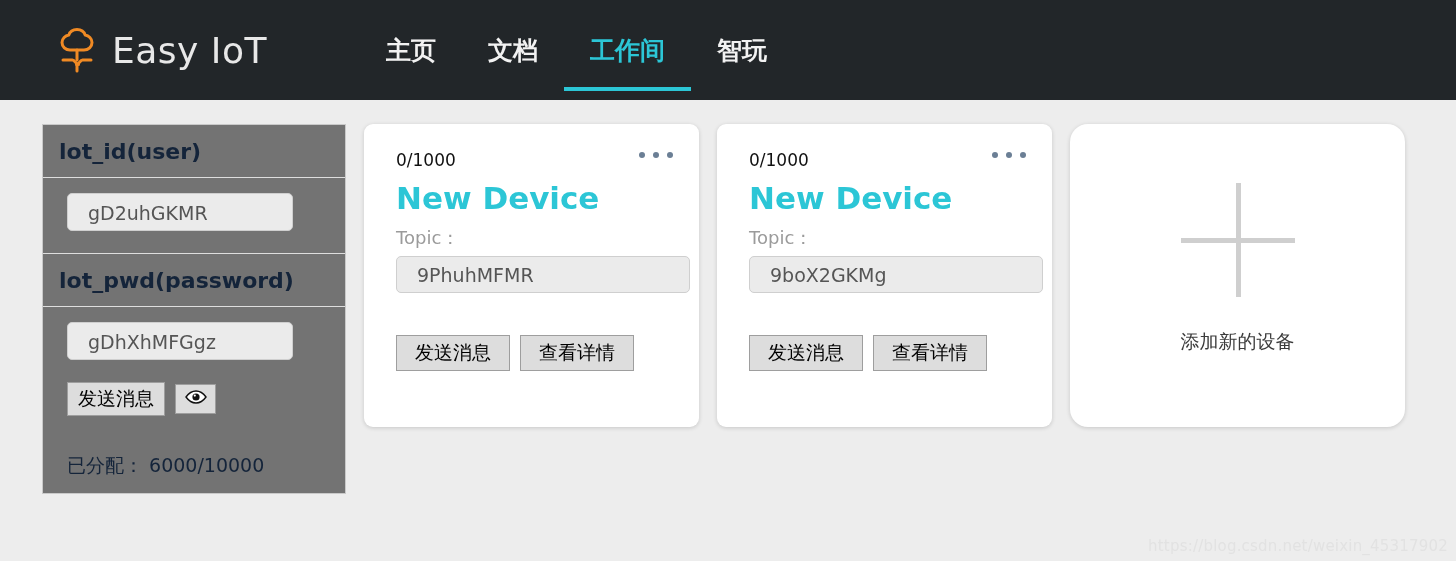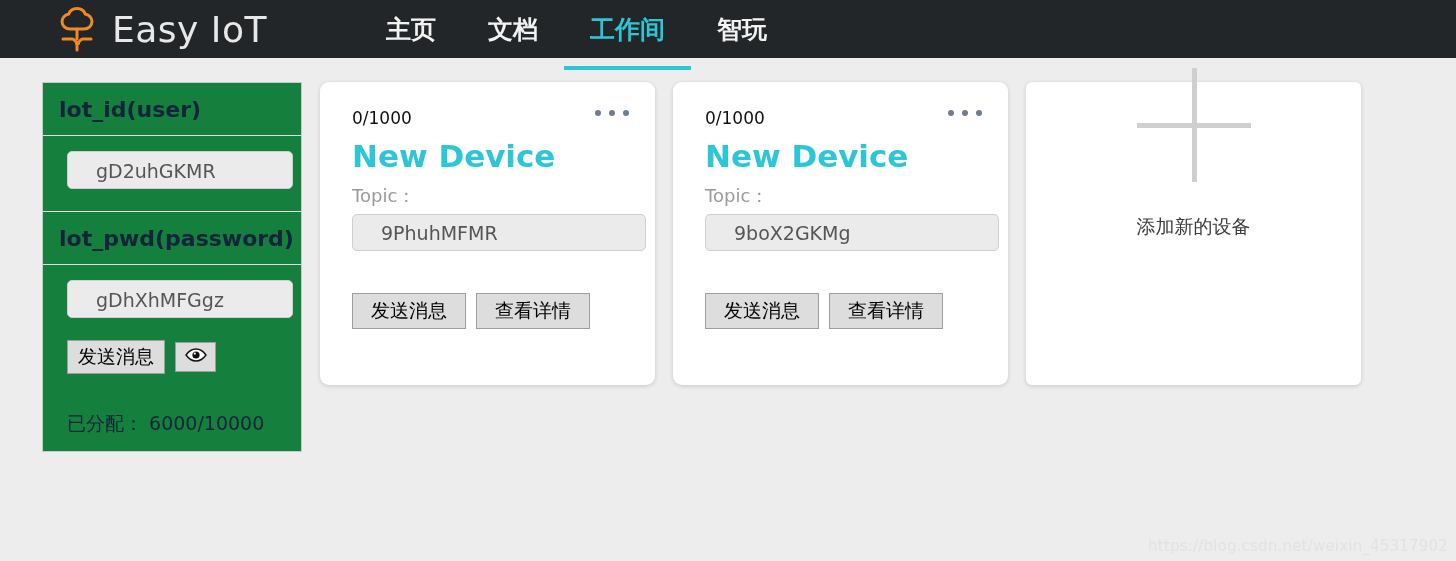--- a/index.html
+++ b/index.html
@@ -8,21 +8,21 @@
   body {
     width: 1456px; height: 561px;
     background: #ededed;
     font-family: "Liberation Sans", sans-serif;
     overflow: hidden;
     position: relative;
   }
 
   
   .header {
-    height: 58px;
+    height: 100px;
     background: #222629;
     display: flex;
     align-items: center;
     position: relative;
   }
   .brand {
     display: flex;
     align-items: center;
     margin-left: 54px;
     gap: 12px;
@@ -65,22 +65,22 @@
   
   .main {
     display: flex;
     align-items: flex-start;
     padding: 24px 0 0 42px;
     gap: 18px;
   }
 
   
   .cred-panel {
-    width: 260px;
-    background: #15803d;
+    width: 304px;
+    background: #737373;
     border: 1px solid #c9c9c9;
     box-sizing: border-box;
   }
   .cred-head {
     padding: 14px 16px 13px 16px;
     font-size: 22px;
     font-weight: bold;
     color: #14243a;
     border-bottom: 1px solid #dedede;
     font-family: "DejaVu Sans", sans-serif;
@@ -89,21 +89,21 @@
     padding: 15px 16px 22px 24px;
     border-bottom: 1px solid #dedede;
   }
   .cred-body.last { border-bottom: none; padding-bottom: 14px; }
   .txt-field {
     background: #ebebeb;
     border: 1px solid #cfcfcf;
     border-radius: 5px;
     height: 38px;
     line-height: 38px;
-    padding: 0 28px;
+    padding: 0 20px;
     font-size: 19px;
     color: #555;
     box-sizing: border-box;
     width: 226px;
     font-family: "DejaVu Sans", sans-serif;
     white-space: nowrap;
     overflow: hidden;
   }
   .btn-row { margin-top: 22px; display: flex; gap: 10px; align-items: center; }
   .os-btn {
@@ -169,25 +169,26 @@
   }
   .card .txt-field { width: 294px; margin-top: 6px; height: 37px; line-height: 37px; }
   .card-btns { display: flex; gap: 10px; margin-top: 42px; }
   .card-btns .os-btn { padding: 4px 18px; }
 
   
   .add-card {
     width: 335px;
     height: 303px;
     background: #ffffff;
-    border-radius: 6px;
+    border-radius: 18px;
     box-shadow: 0 1px 4px rgba(0,0,0,0.16);
     display: flex;
     flex-direction: column;
     align-items: center;
+    justify-content: center;
     cursor: pointer;
     gap: 8px;
   }
   .plus {
     position: relative;
     width: 114px; height: 114px;
     margin-top: -14px;
   }
   .plus::before, .plus::after {
     content: "";

